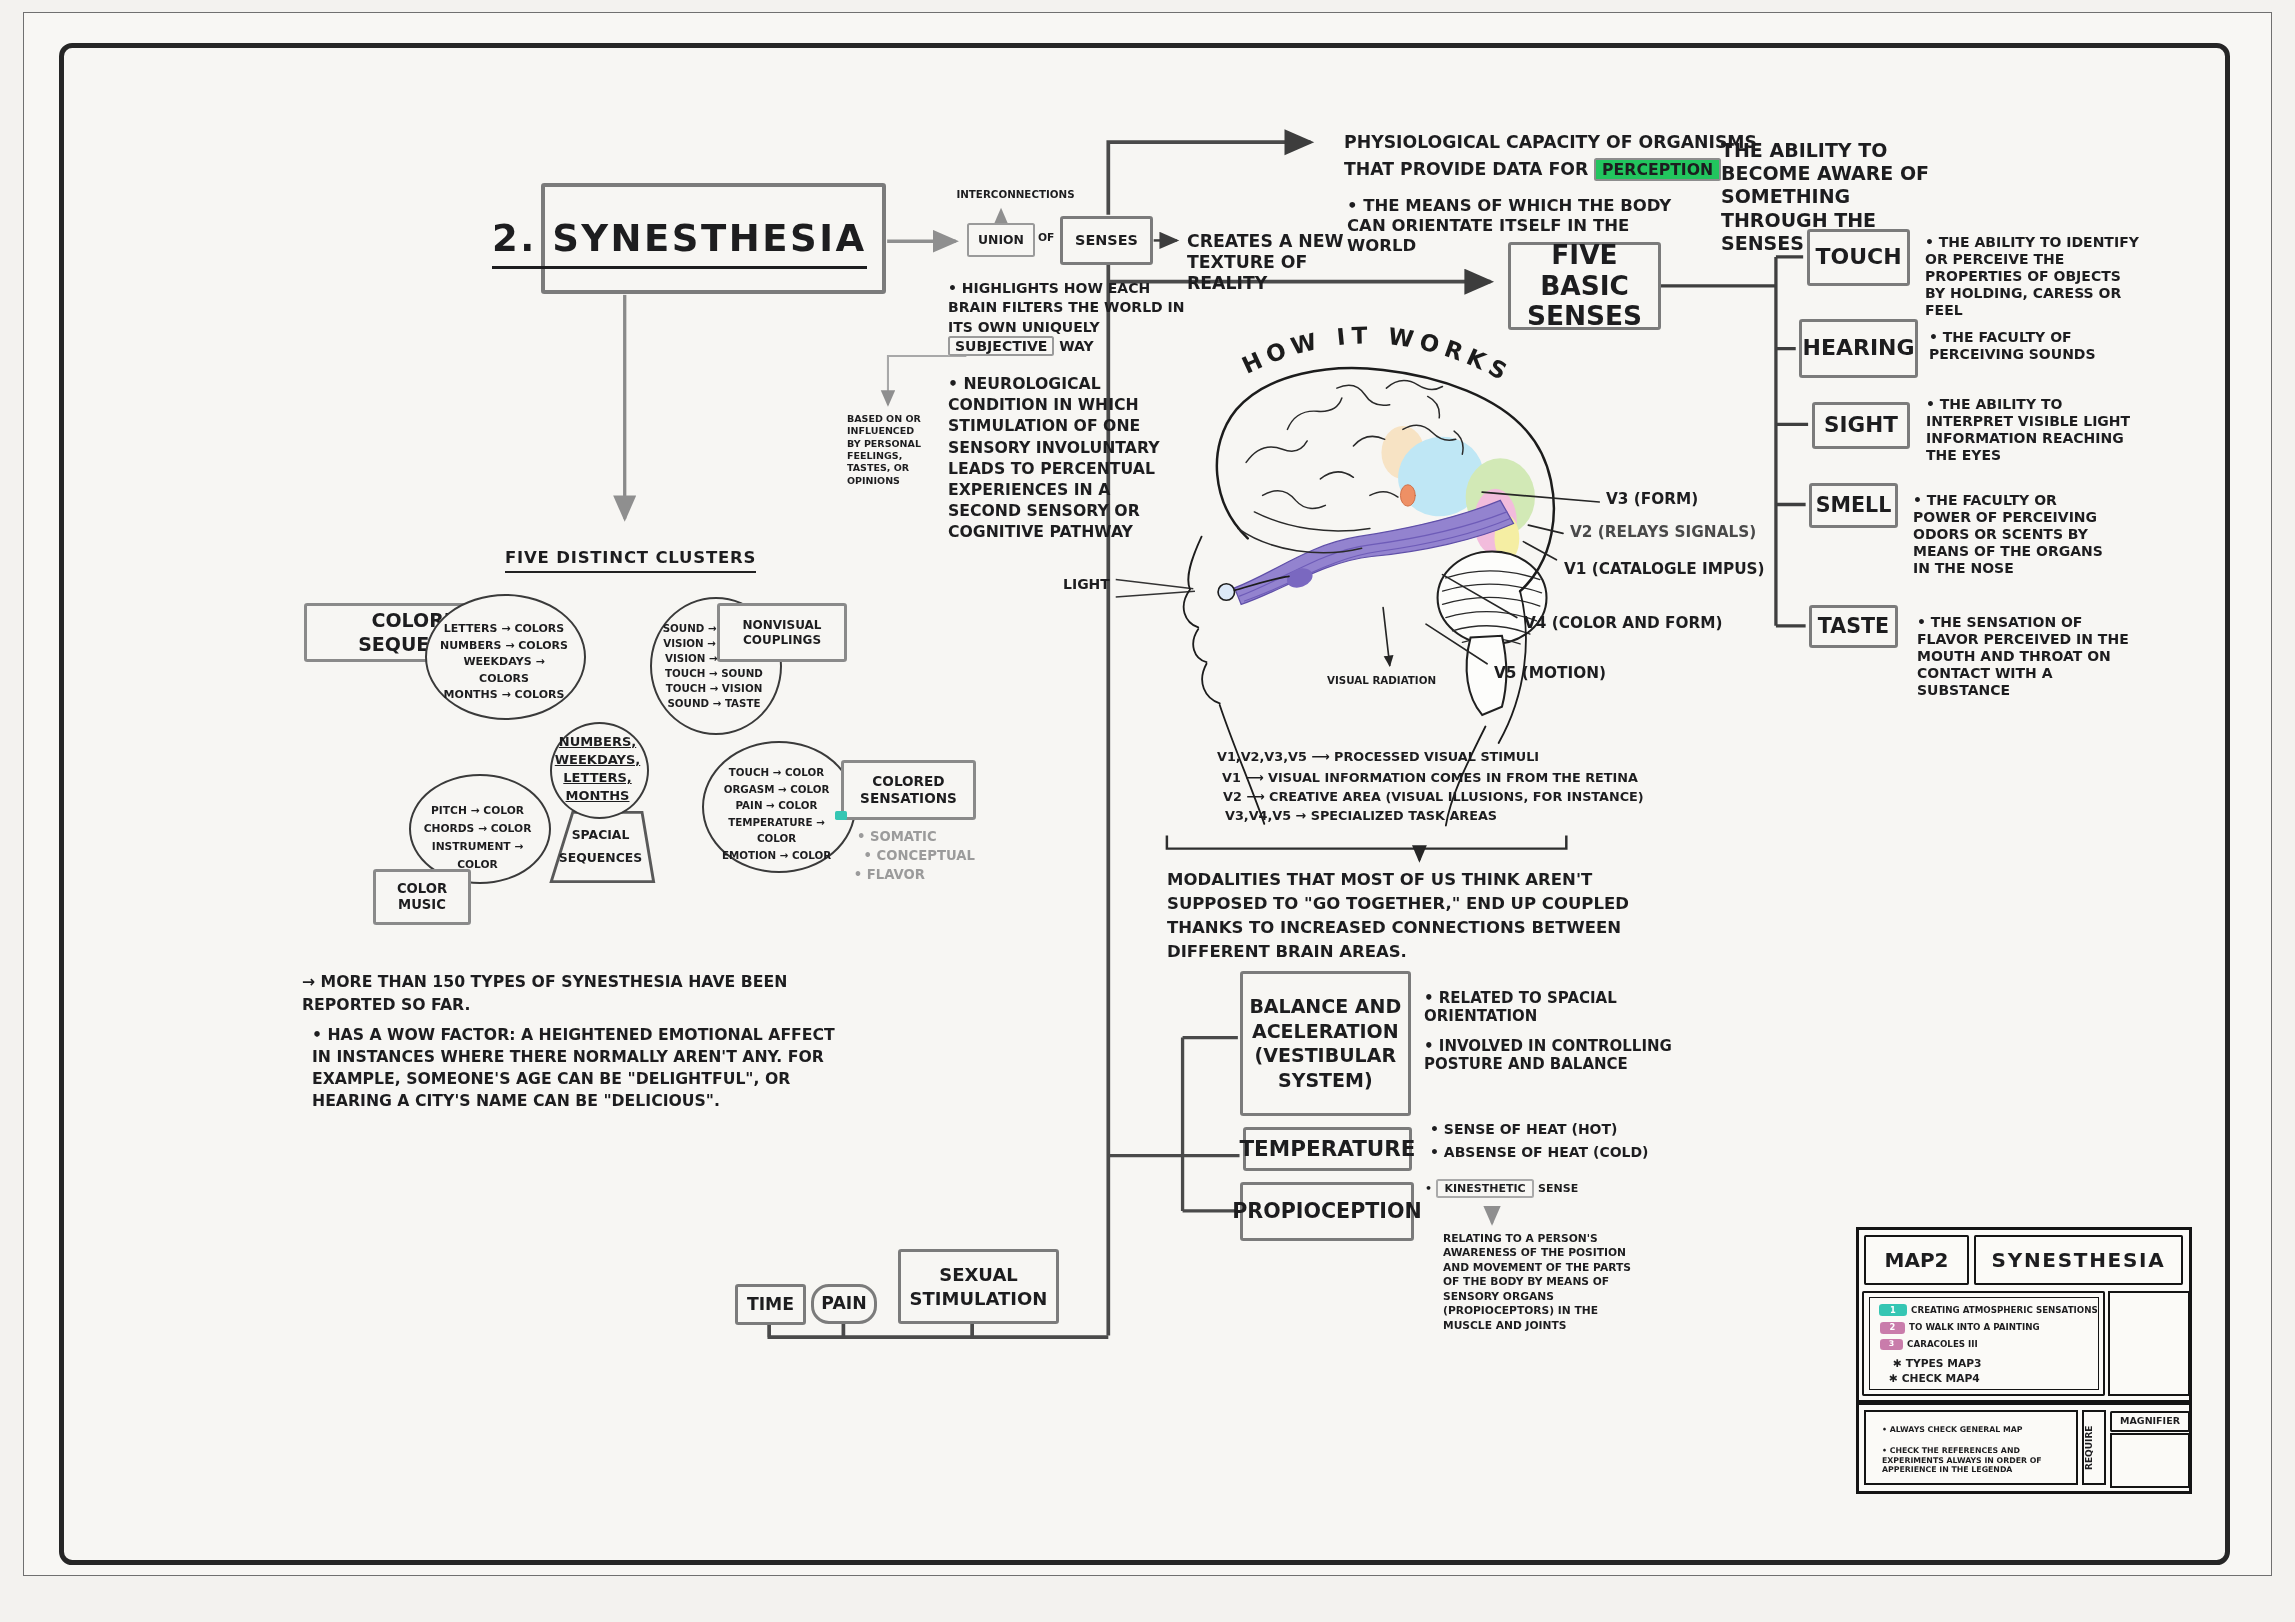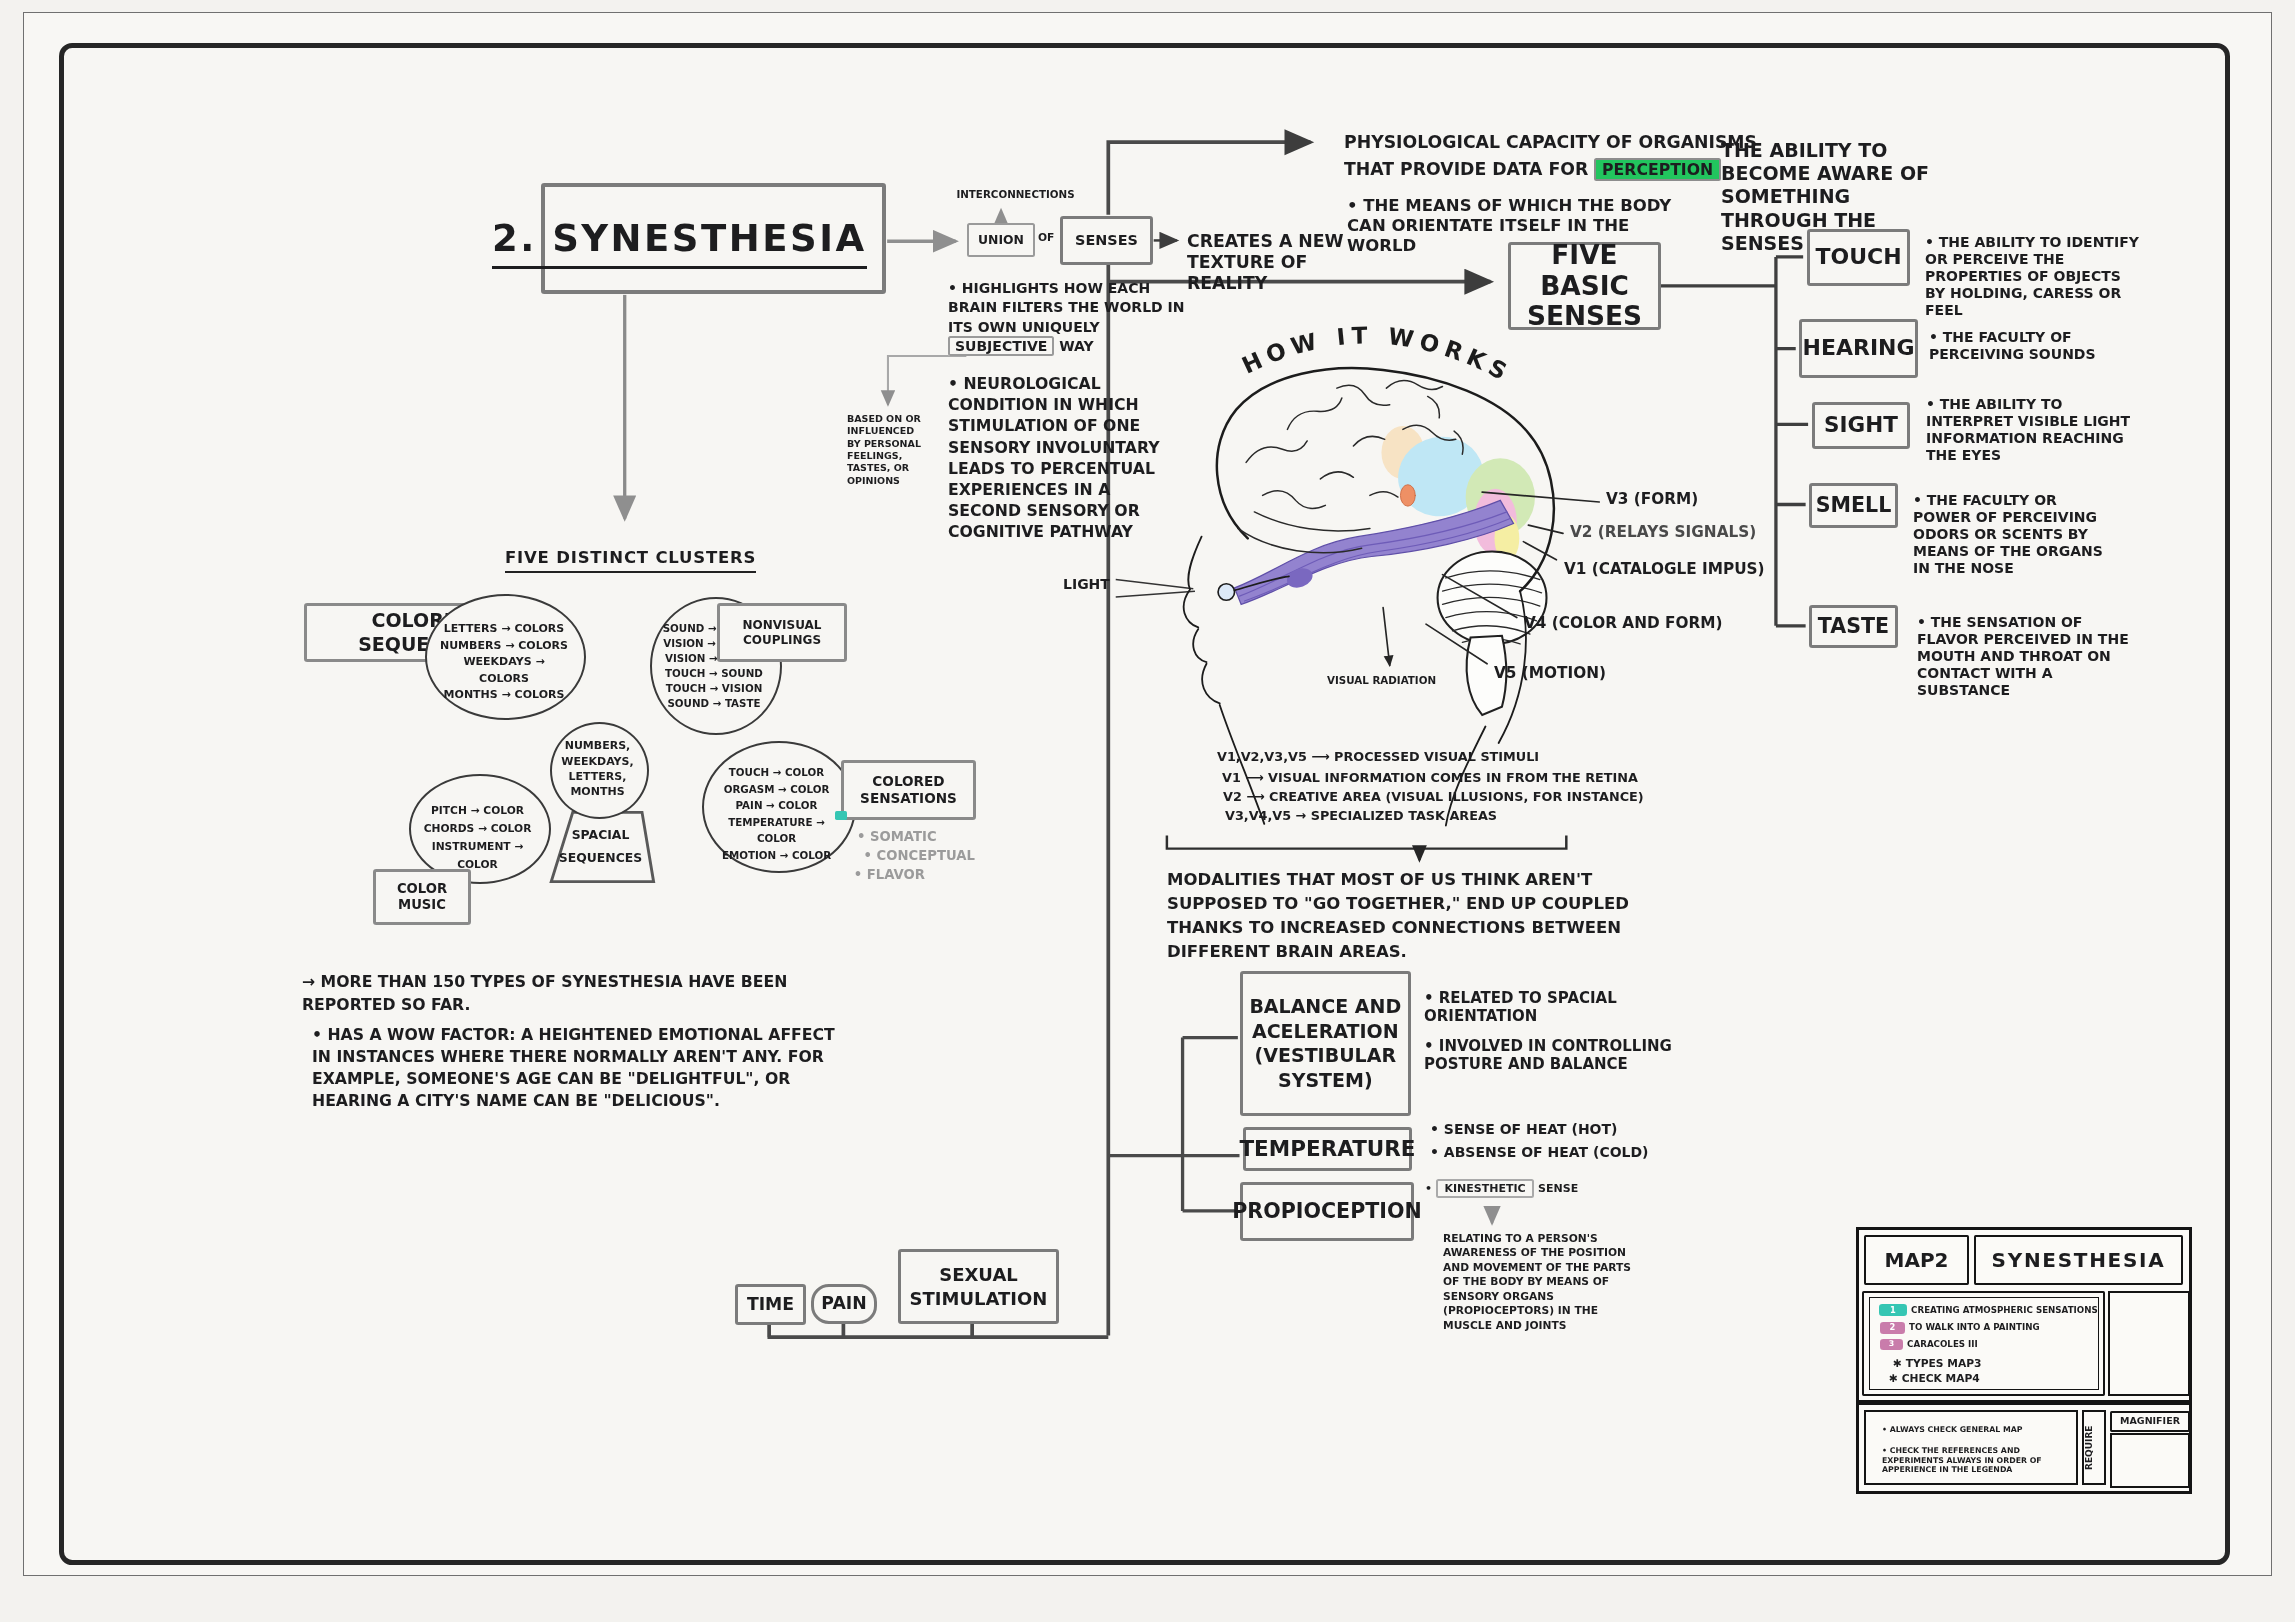--- a/index.html
+++ b/index.html
@@ -175,21 +175,21 @@
     <div>SOUND → SMELLS</div>
     <div>VISION → SMELLS</div>
     <div>VISION → SOUND</div>
     <div>TOUCH → SOUND</div>
     <div>TOUCH → VISION</div>
     <div>SOUND → TASTE</div>
   </div>
   <div class="abs box ctr hand" style="left:717px;top:603px;width:124px;height:53px;font-size:12px;border-color:#8a8a8a;">NONVISUAL COUPLINGS</div>
 
   <div class="abs ell" style="left:550px;top:722px;width:95px;height:93px;"></div>
-  <div class="abs hand ctr" style="left:554px;top:737px;width:87px;height:64px;font-size:11px;line-height:1.4;">NUMBERS, WEEKDAYS, LETTERS, MONTHS</div>
+  <div class="abs hand ctr" style="left:554px;top:737px;width:87px;height:64px;font-size:13px;line-height:1.4;text-decoration:underline;">NUMBERS, WEEKDAYS, LETTERS, MONTHS</div>
   <div class="abs hand ctr" style="left:551px;top:821px;width:99px;height:51px;font-size:12.4px;line-height:1.8;">SPACIAL SEQUENCES</div>
 
   <div class="abs ell" style="left:409px;top:774px;width:138px;height:106px;"></div>
   <div class="abs hand" style="left:419px;top:802px;width:117px;font-size:10.7px;line-height:18px;text-align:center;">
     <div>PITCH → COLOR</div>
     <div>CHORDS → COLOR</div>
     <div>INSTRUMENT → COLOR</div>
   </div>
   <div class="abs box ctr hand" style="left:373px;top:869px;width:92px;height:50px;font-size:13.2px;border-color:#8a8a8a;">COLOR MUSIC</div>
 

